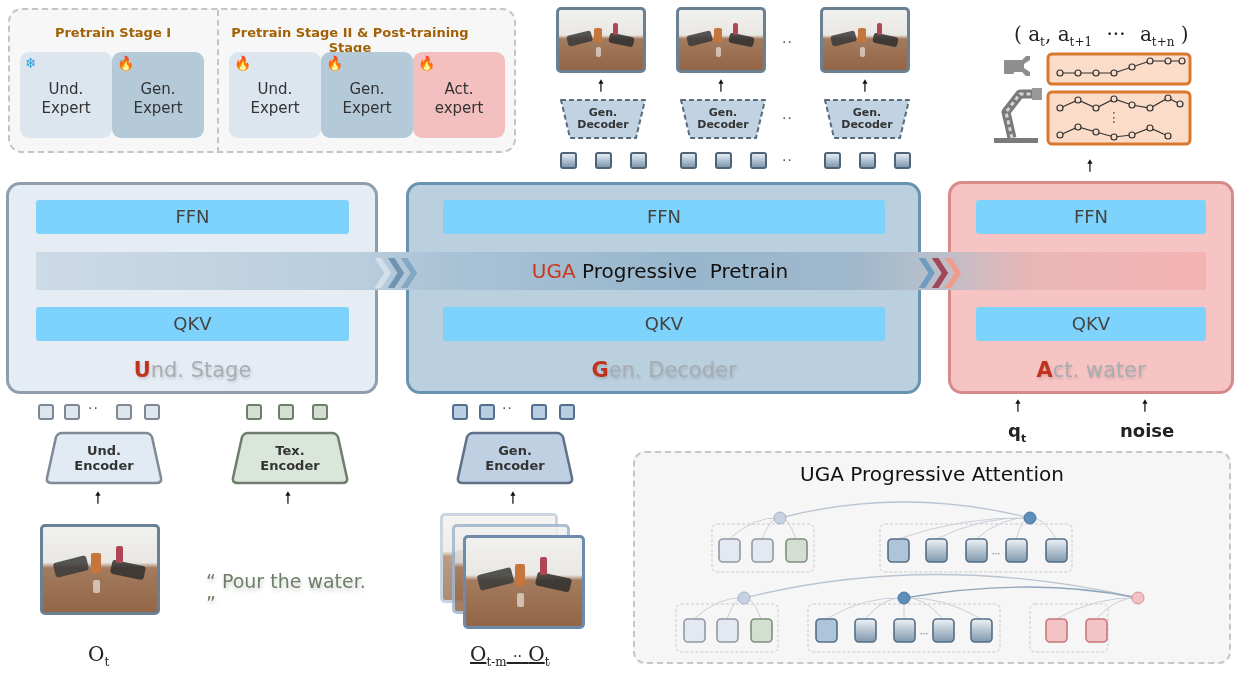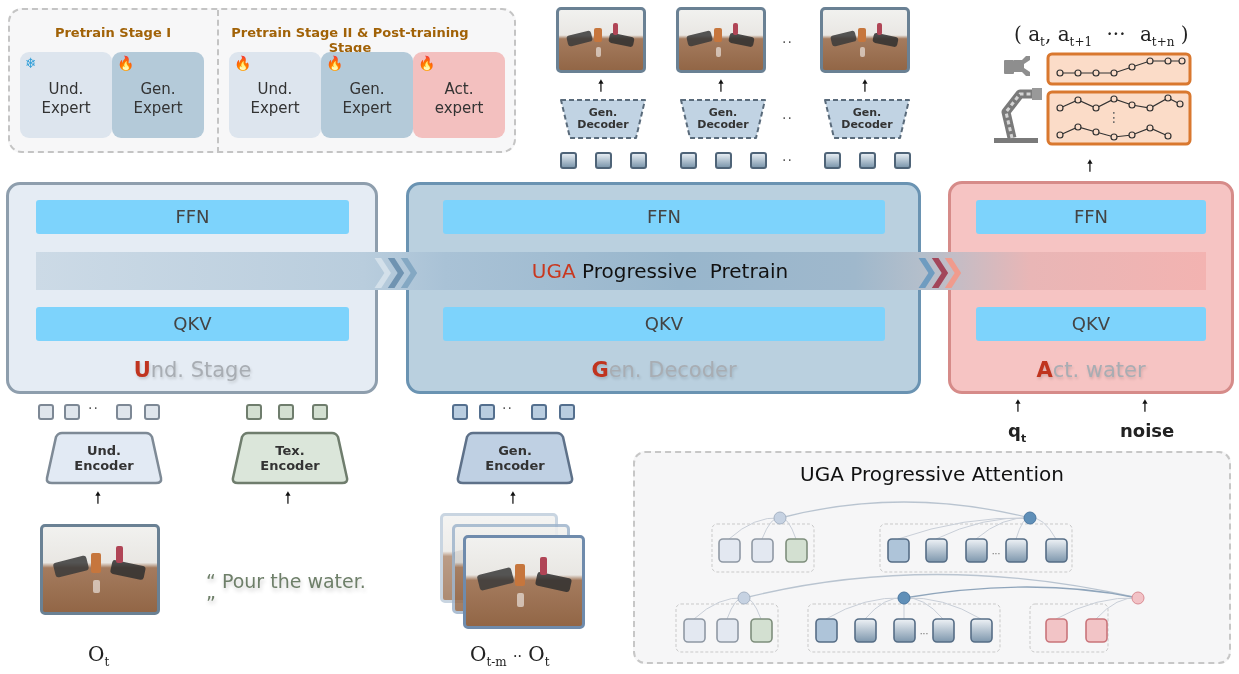--- a/index.html
+++ b/index.html
@@ -233,21 +233,21 @@
     <div class="obj1"></div>
     <div class="cup"></div>
   </div>
 <div class="abs frame" style="left:463px;top:535px;width:122px;height:94px;border-color:#6f8bac;">
   <div class="obj1"></div>
     <div class="obj2"></div>
     <div class="cup"></div>
     <div class="glass"></div>
     <div class="bottle"></div>
 </div>
-<div class="abs math" style="left:470px;top:642px;">
+<div class="abs math" style="left:470px;top:642px;text-decoration:underline;">
   <span>O</span><sub>t-m</sub>
   <span style="font-size:14px;">··</span>
   <span>O</span><sub>t</sub>
 </div>
 
 <div class="abs arr" style="left:1010px;top:398px;width:16px;">🠕</div>
 <div class="abs arr" style="left:1137px;top:398px;width:16px;">🠕</div>
 <div class="abs" style="left:1008px;top:420px;font-size:18px;font-weight:bold;color:#222;"><span>q</span><sub style="font-size:11px;">t</sub></div>
 <div class="abs" style="left:1120px;top:420px;font-size:18px;font-weight:bold;color:#222;">noise</div>
 

